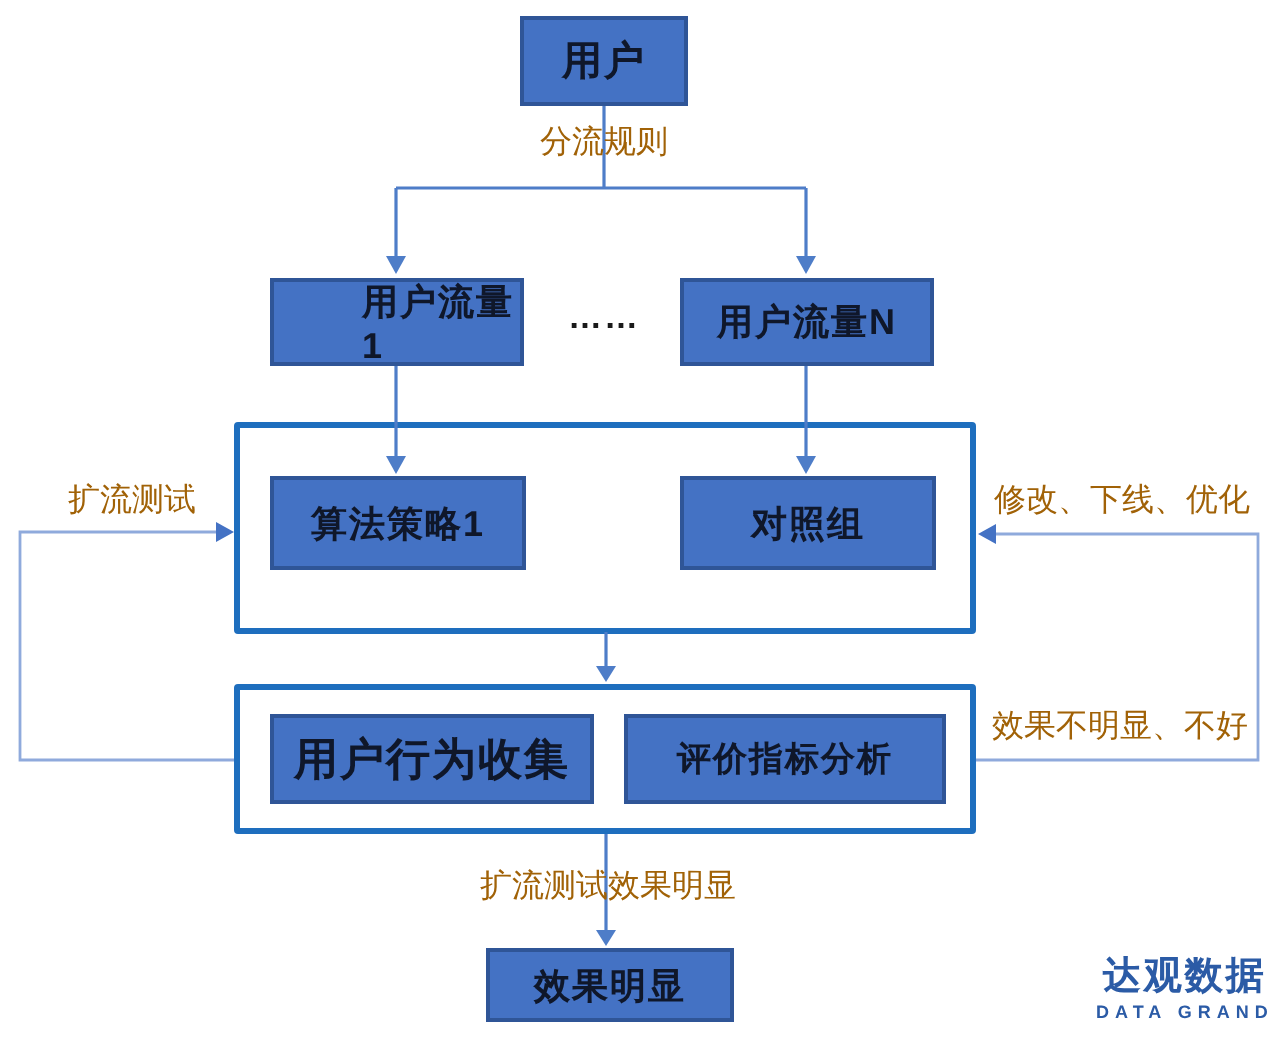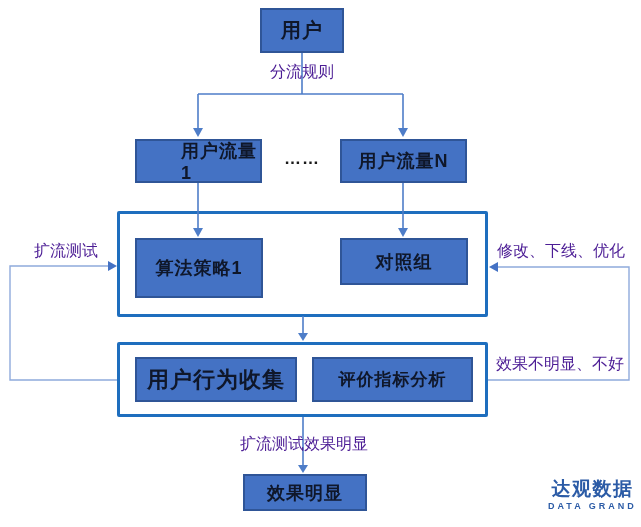--- a/index.html
+++ b/index.html
@@ -29,21 +29,21 @@
   .container-box{
     position:absolute;
     box-sizing:border-box;
     border:3px solid #1E6EBE;
     background:transparent;
     border-radius:2px;
     z-index:0;
   }
   .edge-label{
     position:absolute;
-    color:#4c1d95;
+    color:#a16207;
     font-size:16px;
     text-align:center;
     white-space:nowrap;
     z-index:2;
     line-height:19px;
   }
   .dots{
     position:absolute;
     color:#1a1a1a;
     font-weight:bold;
@@ -68,21 +68,21 @@
     color:#2B5BA6;
     font-size:9px;
     font-weight:bold;
     letter-spacing:3px;
     margin-top:2px;
   }
   #n-user{left:260px;top:8px;width:84px;height:45px;font-size:20px;}
   #n-flow1{left:135px;top:139px;width:127px;height:44px;padding-left:44px;}
   #n-flowN{left:340px;top:139px;width:127px;height:44px;}
   #c-test{left:117px;top:211px;width:371px;height:106px;}
-  #n-strategy1{left:135px;top:238px;width:128px;height:60px;}
+  #n-strategy1{left:135px;top:238px;width:128px;height:47px;}
   #n-control{left:340px;top:238px;width:128px;height:47px;}
   #c-eval{left:117px;top:342px;width:371px;height:75px;}
   #n-behavior{left:135px;top:357px;width:162px;height:45px;font-size:22px;}
   #n-metrics{left:312px;top:357px;width:161px;height:45px;font-size:17px;}
   #n-launch{left:243px;top:474px;width:124px;height:37px;}
   #l-split{left:262px;top:62px;width:80px;}
   #l-expand{left:22px;top:241px;width:88px;}
   #l-modify{left:490px;top:241px;width:142px;}
   #l-effect-yes{left:22px;top:357px;width:88px;}
   #l-effect-no{left:486px;top:354px;width:148px;}

